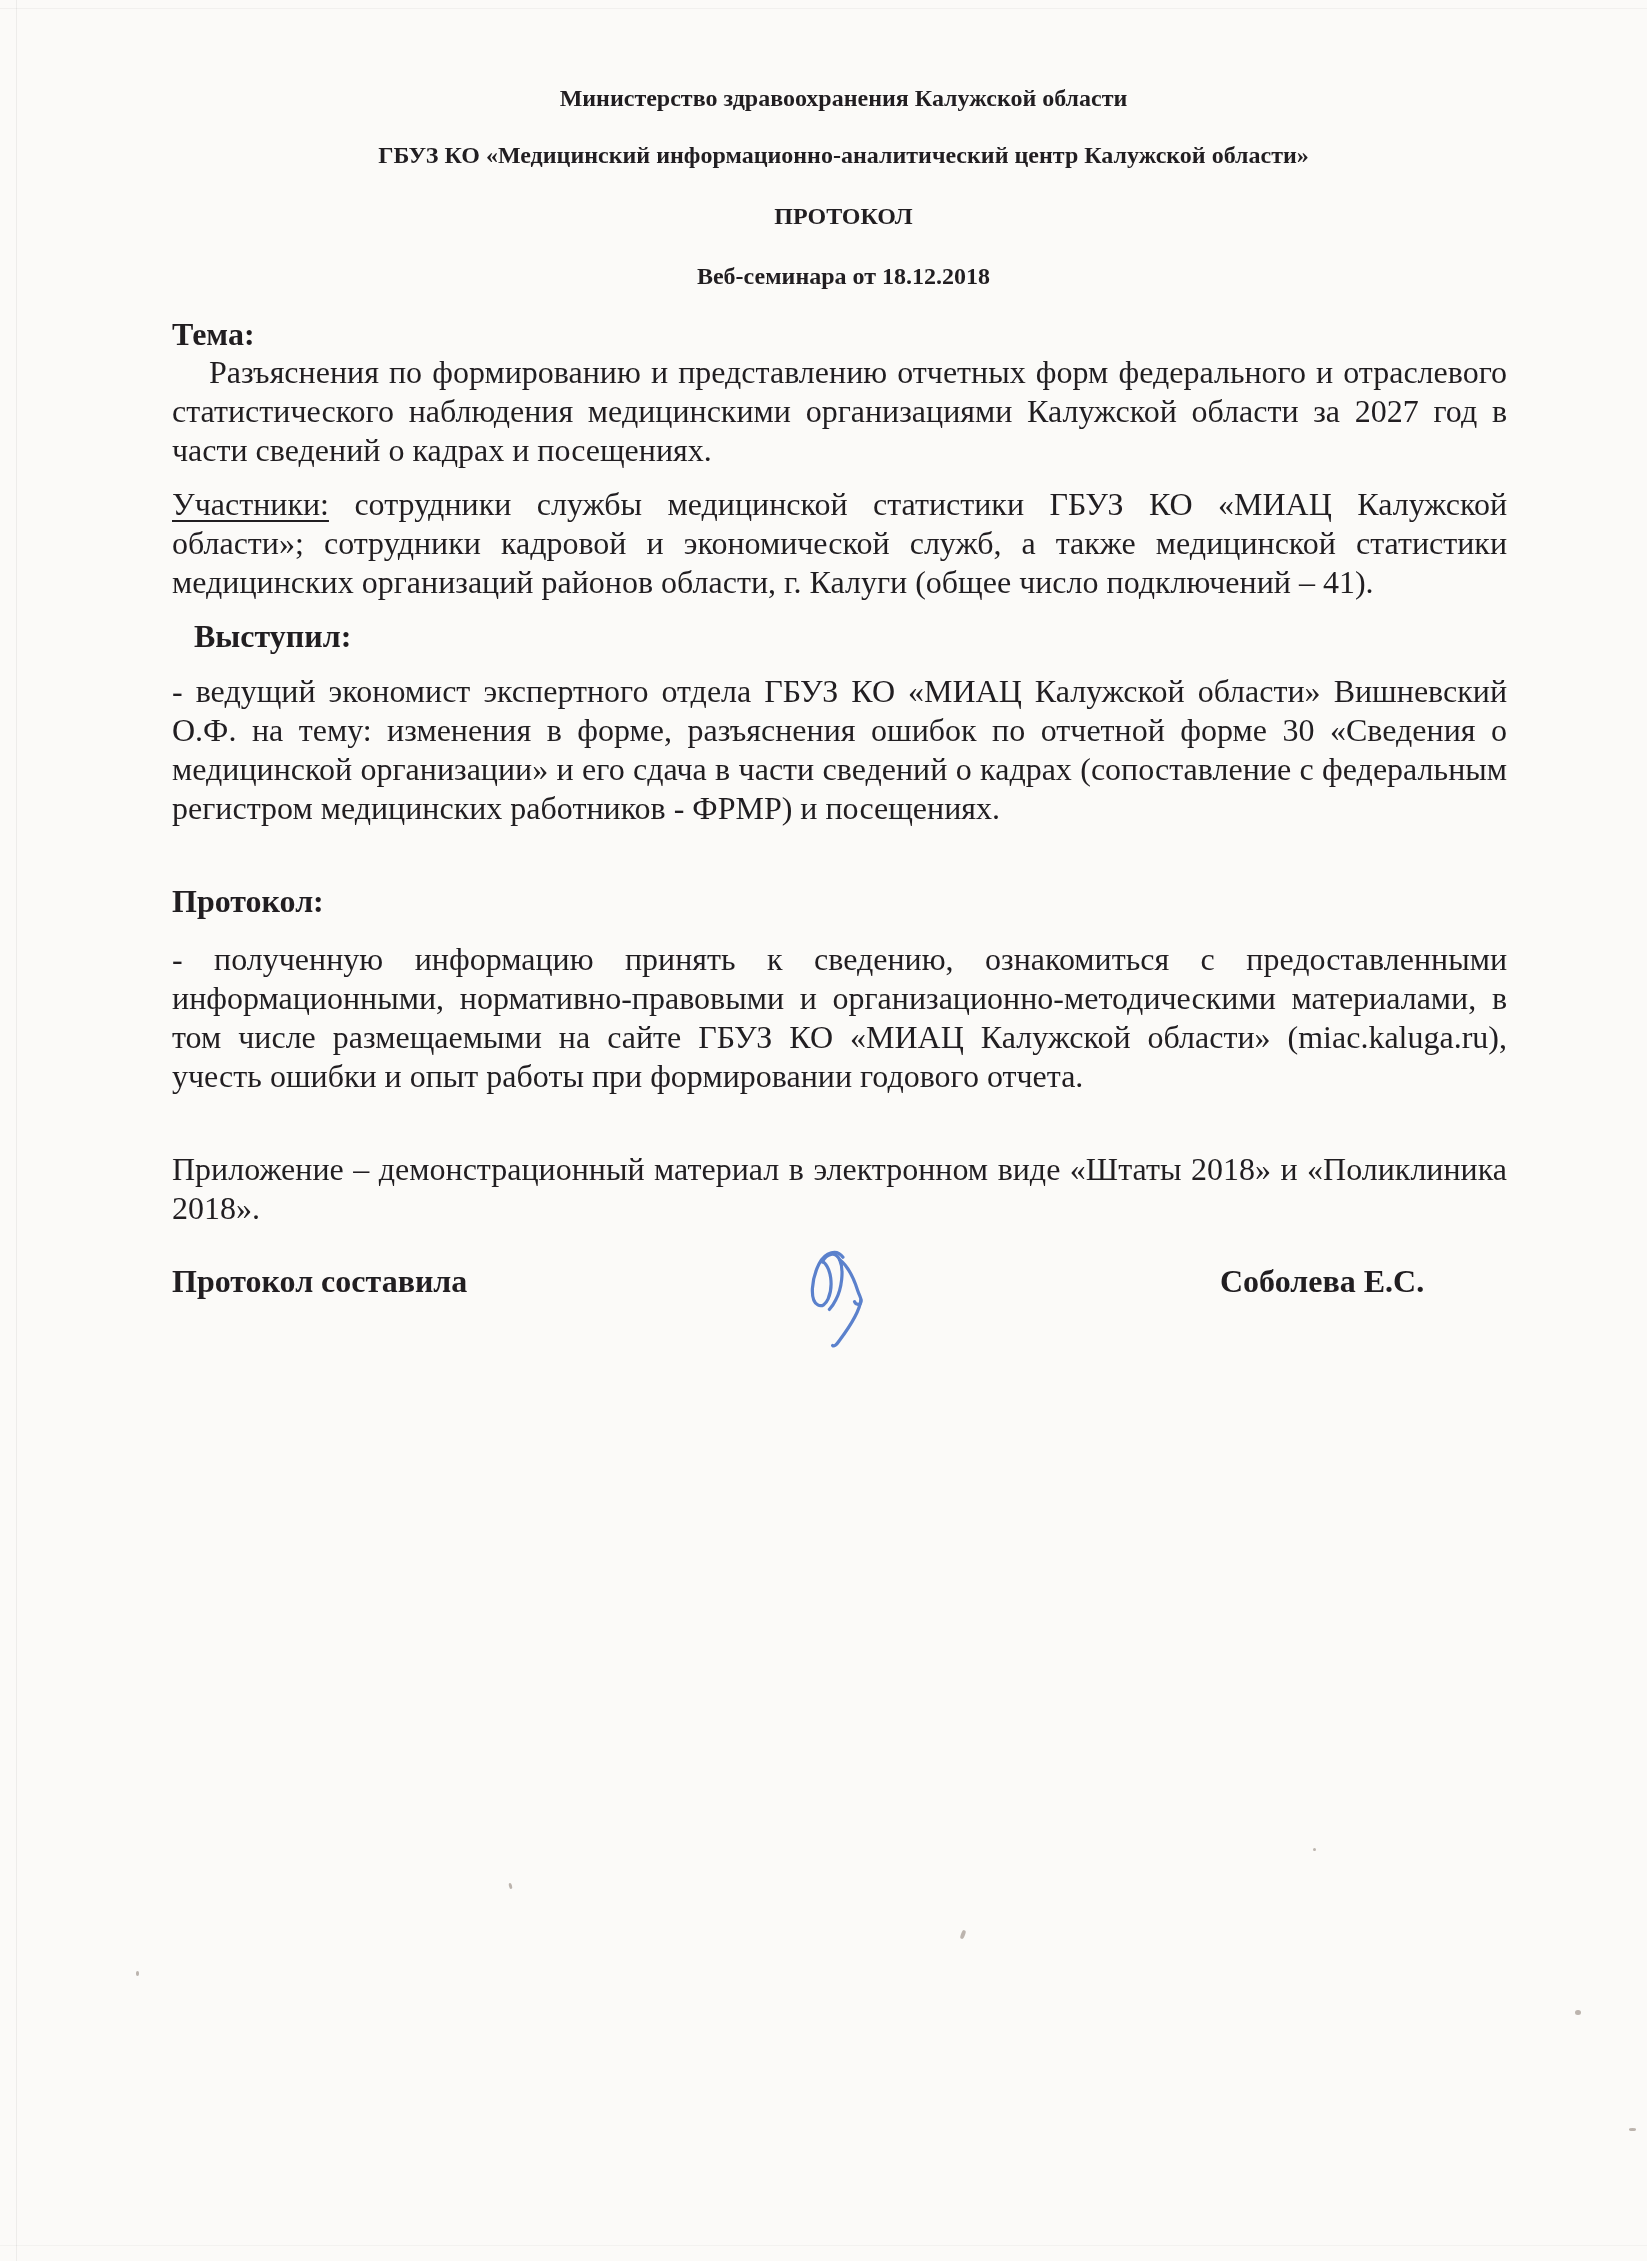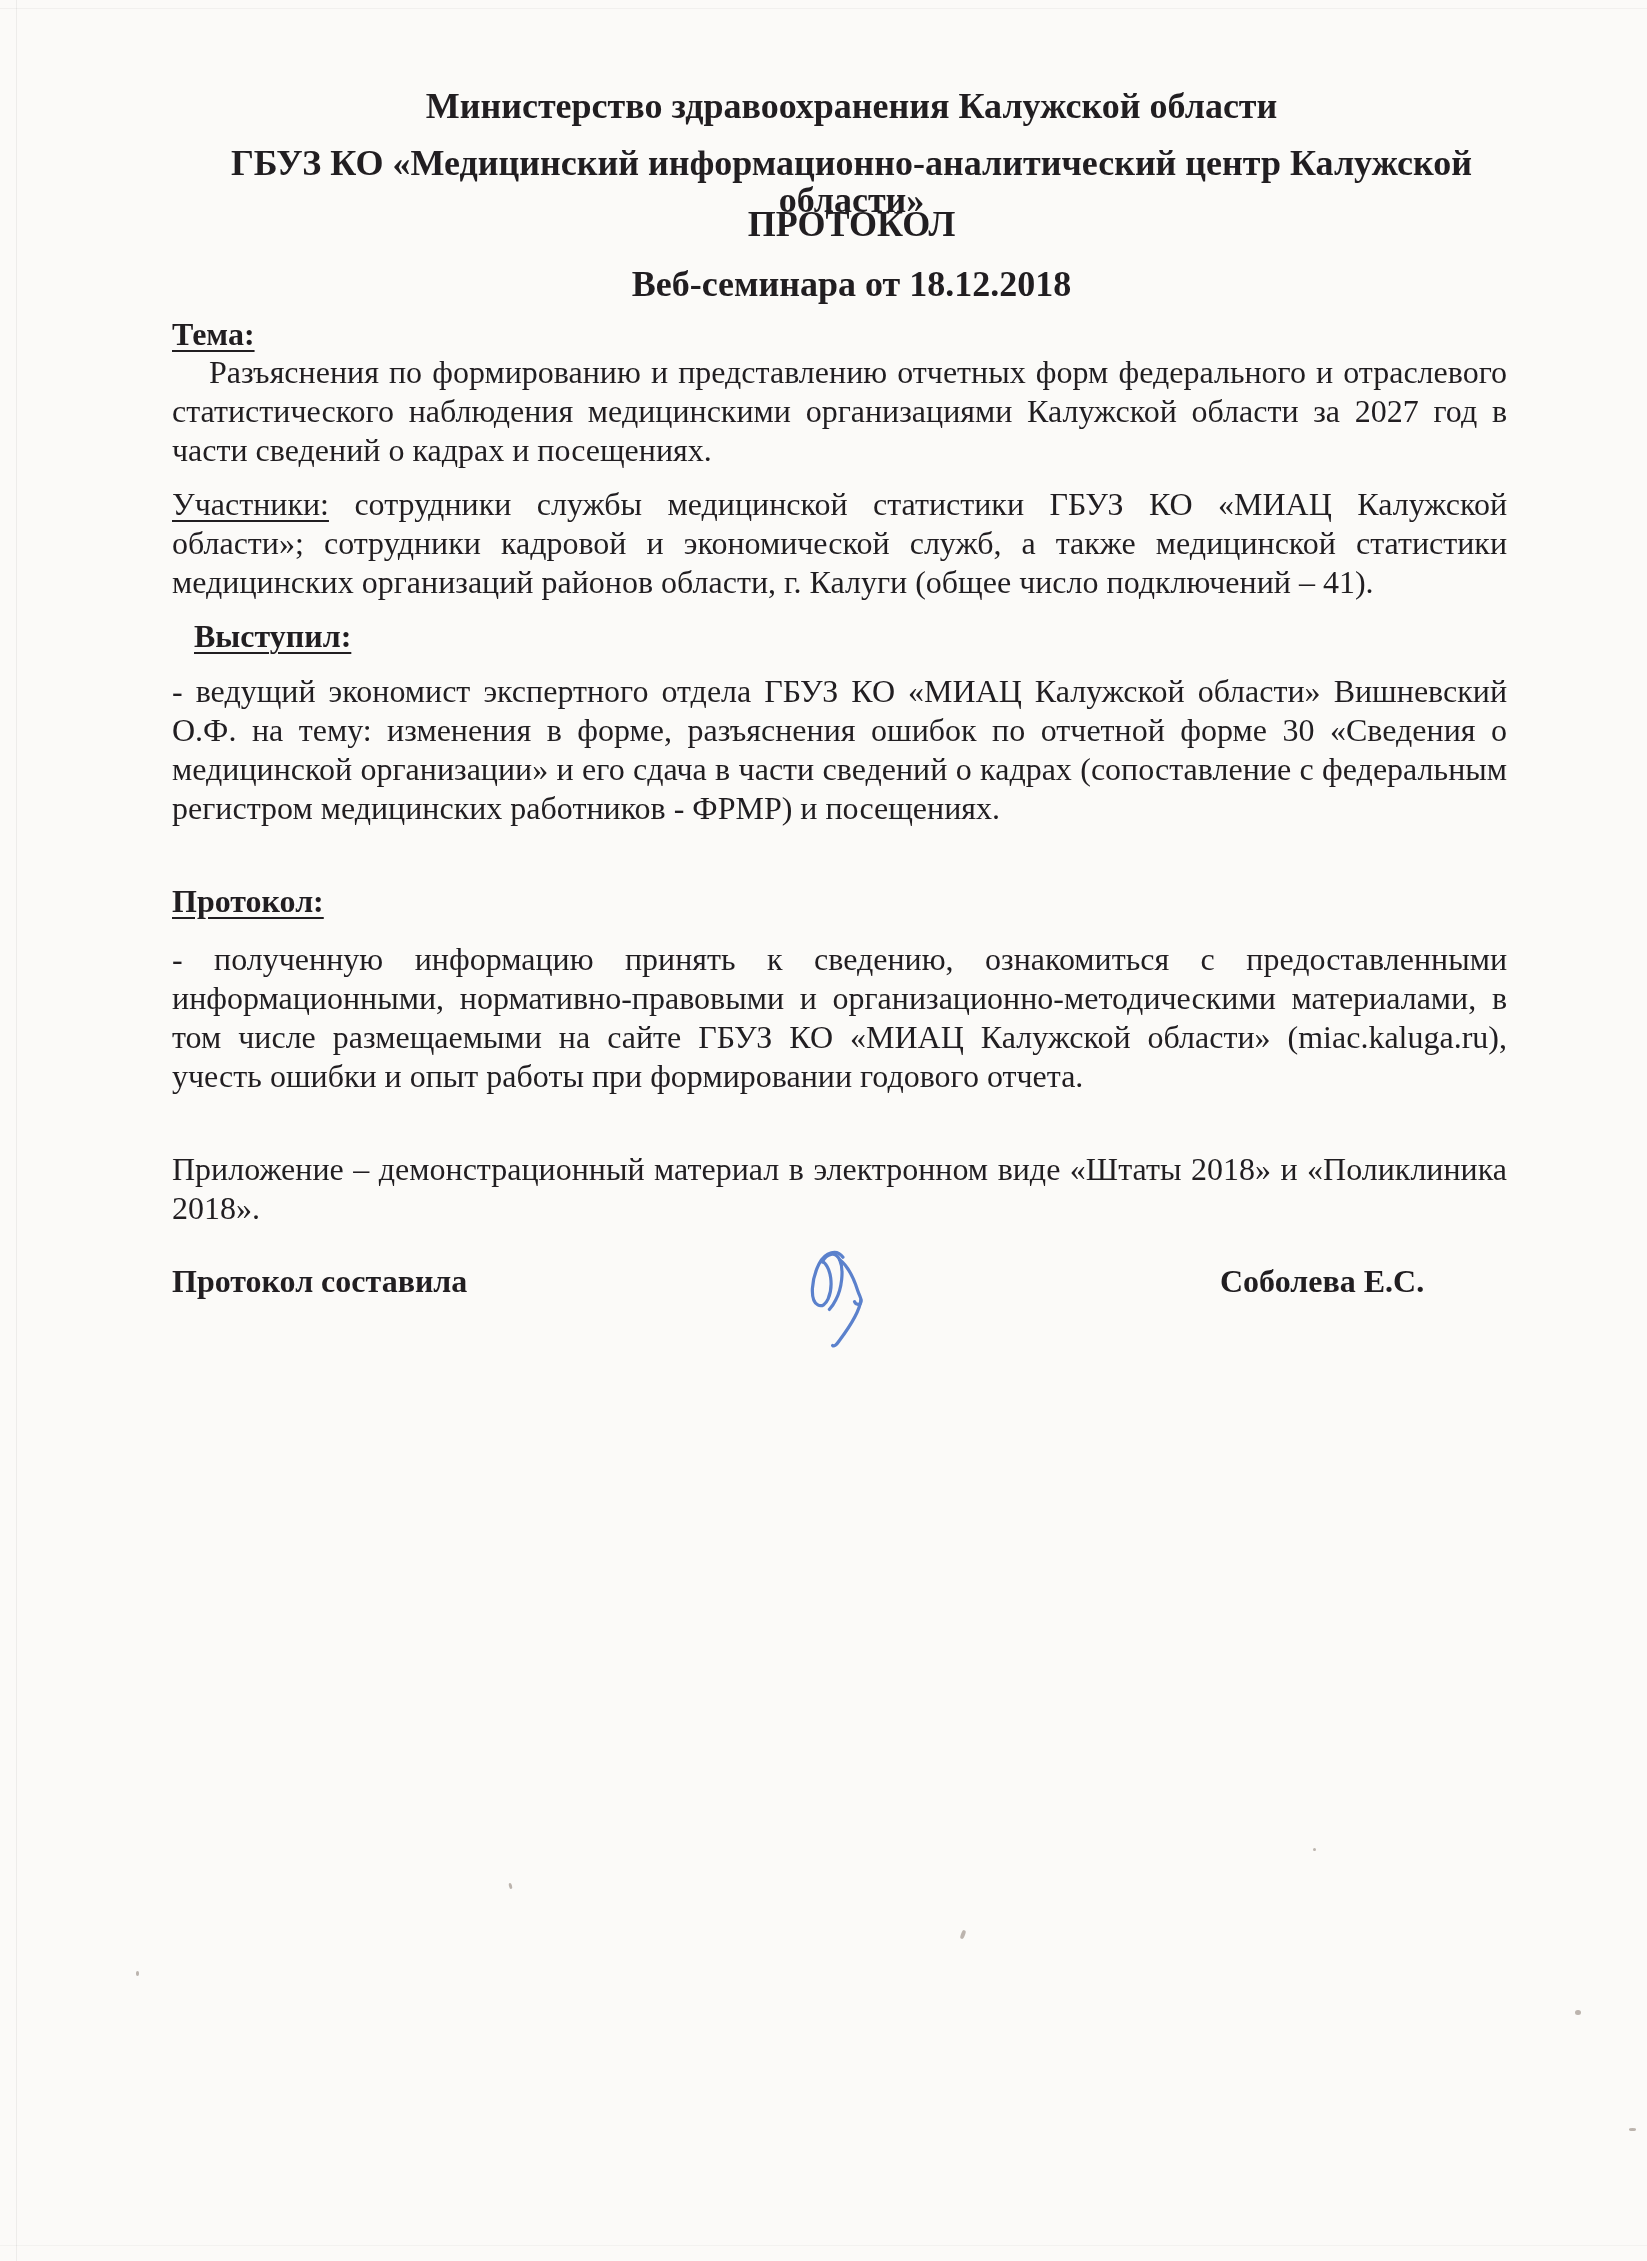--- a/index.html
+++ b/index.html
@@ -24,23 +24,23 @@
 
   .content{
     position:absolute;
     left:172px;
     width:1335px;
     top:0;
     font-size:32px;
     line-height:39px;
   }
   .block{position:absolute;left:0;width:1335px;}
-  .center{text-align:center;font-weight:bold;line-height:37px;margin:12px;font-size:36px;}
+  .center{text-align:center;font-weight:bold;line-height:37px;margin:4px;font-size:24px;}
   .heading{font-weight:bold;margin:0;}
-  .heading .hu{text-decoration:underline;text-decoration-thickness:2.3px;text-underline-offset:5.2px;}
+  .heading .hu{text-decoration-thickness:2.3px;text-underline-offset:5.2px;}
   .h-inline{font-weight:normal;text-decoration:underline;text-decoration-thickness:2.3px;text-underline-offset:5.2px;}
   .para{
     margin:0;
     text-align:justify;
   }
   .indent{text-indent:37px;}
   .sig-row-left{position:absolute;left:0;top:0;font-weight:bold;white-space:nowrap;}
   .sig-row-right{position:absolute;left:1048px;top:0;font-weight:bold;white-space:nowrap;}
   .signature{position:absolute;left:803px;top:1248px;width:76px;height:110px;}
   .speck{position:absolute;border-radius:50%;background:rgba(110,95,85,0.45);}

